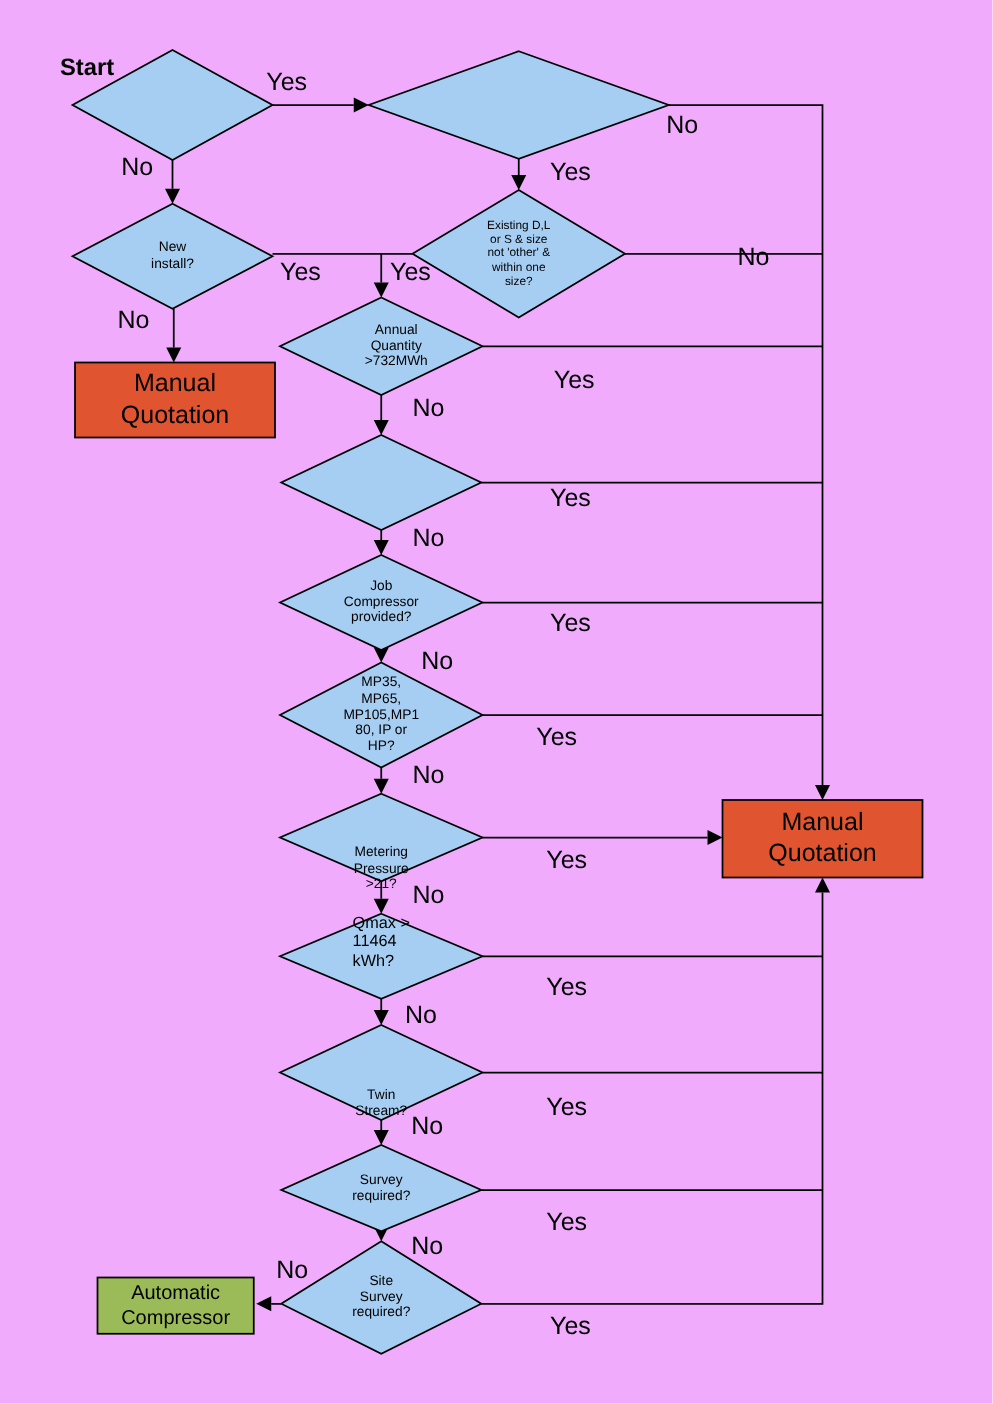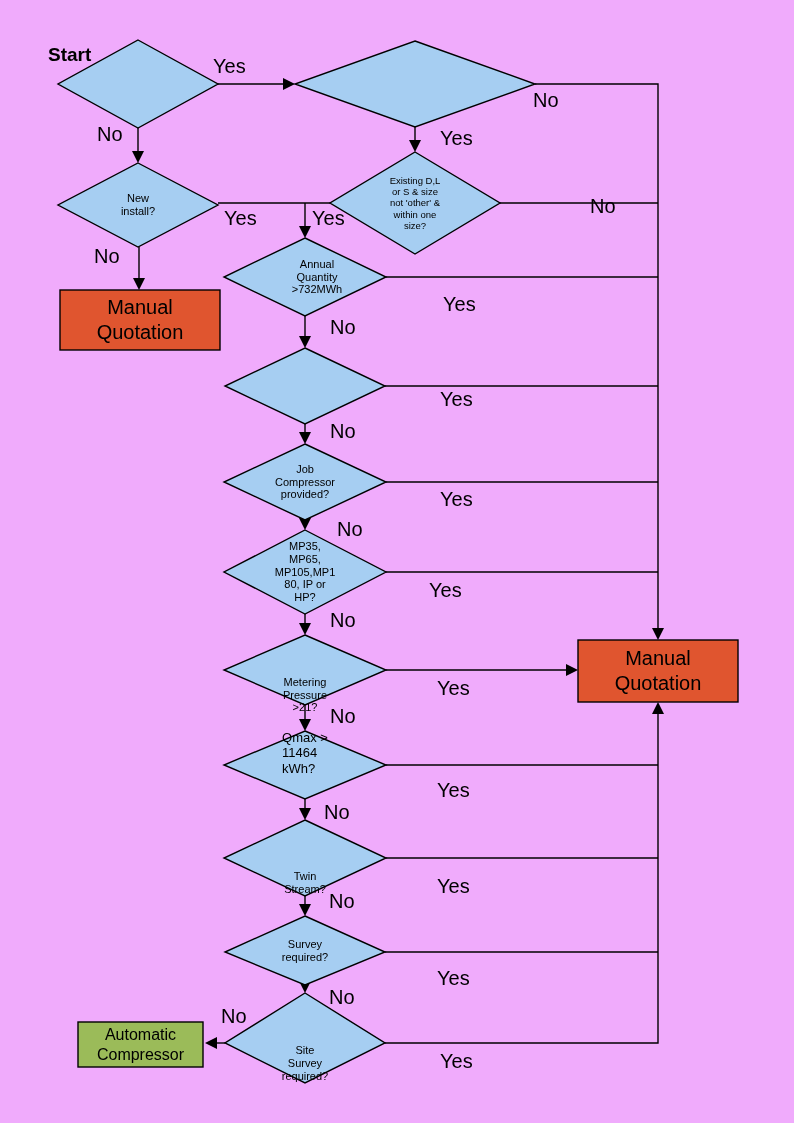--- a/index.html
+++ b/index.html
@@ -111,21 +111,21 @@
   <div class="nlabel" style="left:224px;top:660px;width:162px;height:70px;font-size:11px;"><span>Metering
 Pressure
 &gt;21?</span></div>
   <div class="nlabel ta-left" style="left:224px;top:719px;width:162px;height:68px;font-size:13px;"><span>Qmax &gt;
 11464
 kWh?</span></div>
   <div class="nlabel" style="left:224px;top:820px;width:162px;height:76px;font-size:11px;align-items:flex-end;"><span>Twin
 Stream?</span></div>
   <div class="nlabel" style="left:225px;top:916px;width:160px;height:69px;font-size:11px;"><span>Survey
 required?</span></div>
-  <div class="nlabel" style="left:225px;top:993px;width:160px;height:90px;font-size:11px;align-items:flex-end;"><span>Site
+  <div class="nlabel" style="left:225px;top:993px;width:160px;height:90px;font-size:11px;"><span>Site
 Survey
 required?</span></div>
   <div class="nlabel box-text" style="left:60px;top:290px;width:160px;height:60px;font-size:20px;"><span>Manual
 Quotation</span></div>
   <div class="nlabel box-text" style="left:578px;top:640px;width:160px;height:62px;font-size:20px;"><span>Manual
 Quotation</span></div>
   <div class="nlabel box-text" style="left:78px;top:1022px;width:125px;height:45px;font-size:16px;"><span>Automatic
 Compressor</span></div>
 
   <span class="elabel" style="left:213px;top:56px;">Yes</span>

